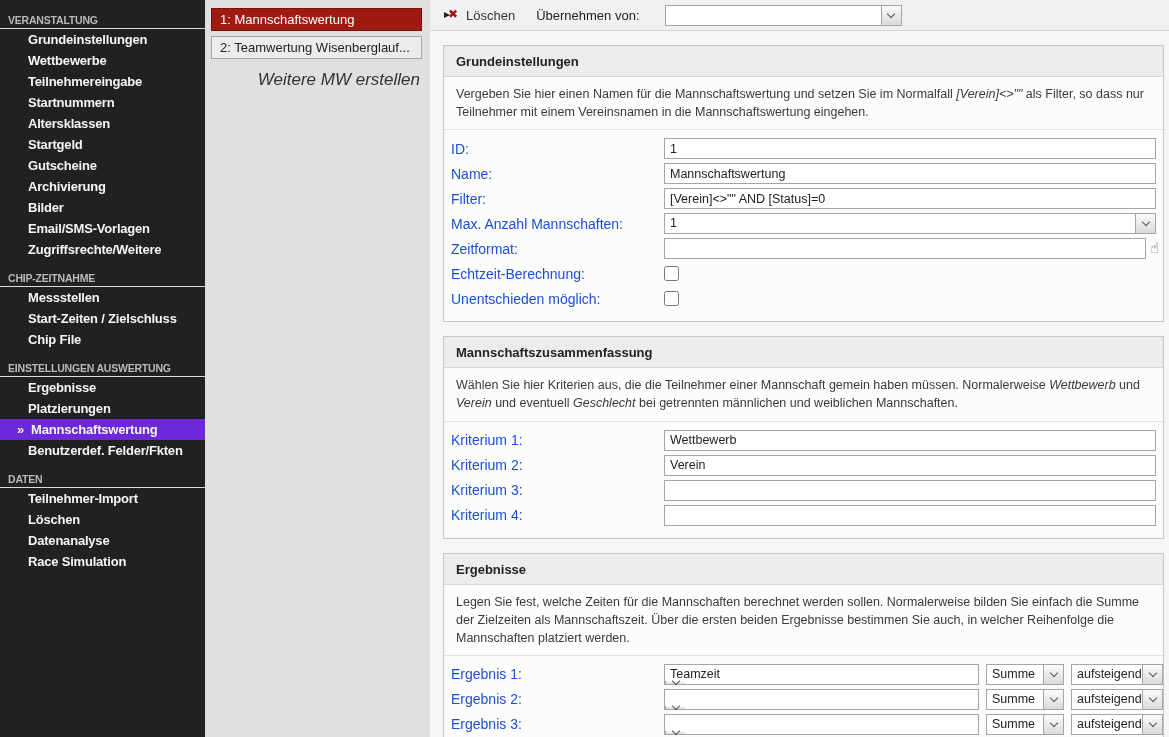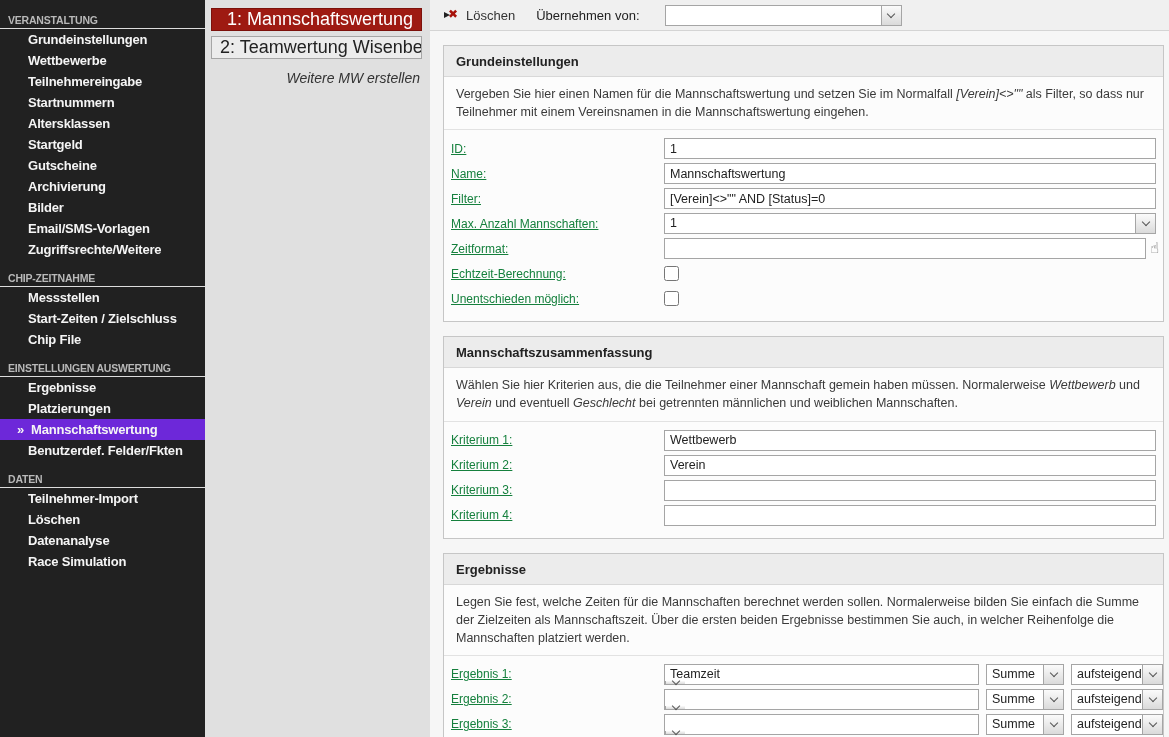--- a/index.html
+++ b/index.html
@@ -45,37 +45,36 @@
   .panel {
     width:225px; flex-shrink:0;
     background:#e0e0e0;
     padding:8px 8px 0 6px;
   }
   .tab {
     height:23px; line-height:21px;
     border:1px solid #a6a6a6;
     background:#ececec;
     color:#222;
-    font-size:18px;
+    font-size:13px;
     padding:0 8px;
     margin-bottom:5px;
     white-space:nowrap; overflow:hidden;
     cursor:pointer;
-    text-align:right;
   }
   .tab.active {
     background:#9e1a12;
     border-color:#7c110b;
     color:#fff;
   }
   .panel-link {
     margin-top:11px;
     text-align:right;
     font-style:italic;
-    font-size:14px;
+    font-size:17px;
     color:#333;
     padding-right:2px;
     cursor:pointer;
   }
 
   
   .main { flex:1; display:flex; flex-direction:column; background:#f6f6f6; }
   .toolbar {
     height:31px; flex-shrink:0;
     background:#f0f0f0;
@@ -140,21 +139,21 @@
     font-size:12.5px; color:#3a3a3a;
     line-height:1.45;
     border-bottom:1px solid #e2e2e2;
     background:#fcfcfc;
   }
   .box-desc em { font-style:italic; }
   .box-body { padding:6px 0 10px 7px; }
   .frow { display:flex; align-items:center; height:25px; }
   .frow .flabel {
     width:213px; flex-shrink:0;
-    font-size:12px; color:#15803d;text-decoration:underline;
+    font-size:14px; color:#1d4ed8;
   }
   .tinput {
     width:492px; height:21px;
     border:1px solid #a5a5a5;
     padding:0 5px;
     font-family:inherit; font-size:12.5px; color:#222;
     background:#fff;
   }
   .tinput.narrow { width:482px; }
   .sel.w-full { width:492px; }

